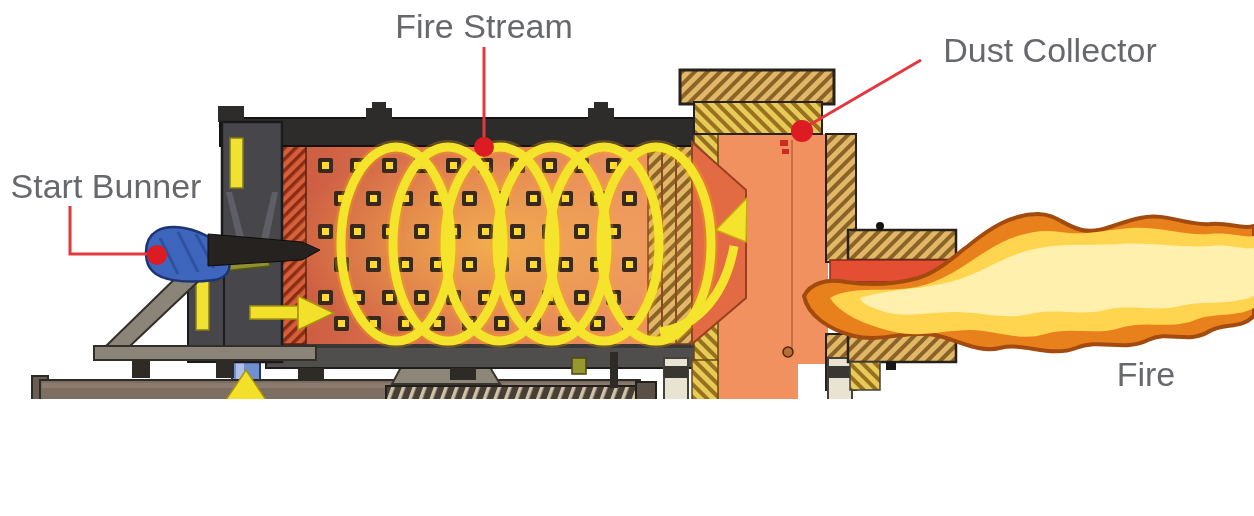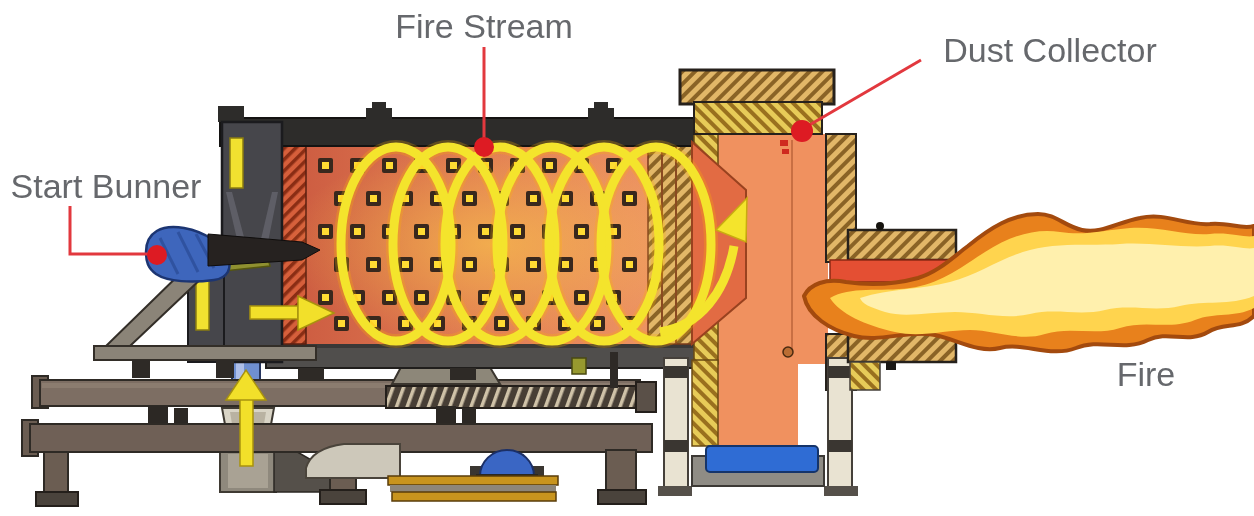--- a/index.html
+++ b/index.html
@@ -1,16 +1,16 @@
 <!DOCTYPE html>
 <html><head>
 <meta charset="utf-8">
 <style>
   html,body{margin:0;padding:0;background:#ffffff;}
-  .stage{position:relative;width:1254px;height:516px;background:#ffffff;overflow:hidden;
+  .stage{position:relative;width:1254px;height:399px;background:#ffffff;overflow:hidden;
          font-family:"Liberation Sans", sans-serif;}
   svg{position:absolute;left:0;top:0;}
   .lbl{font-family:"Liberation Sans", sans-serif;font-size:34px;fill:#66686c;}
 </style>
 </head>
 <body>
 
 <div class="stage">
 <svg width="1254" height="516" viewBox="0 0 1254 516">
   <defs>

